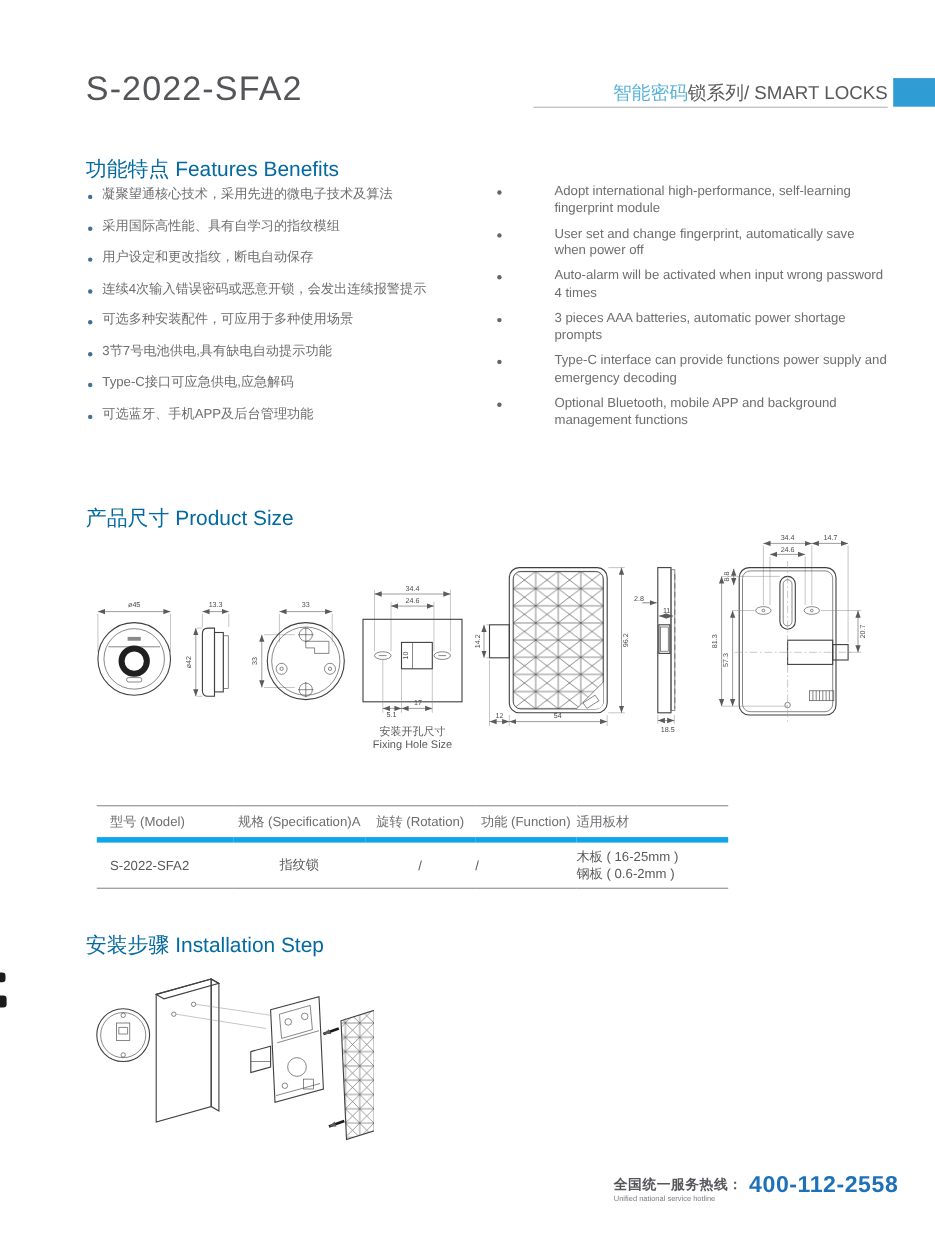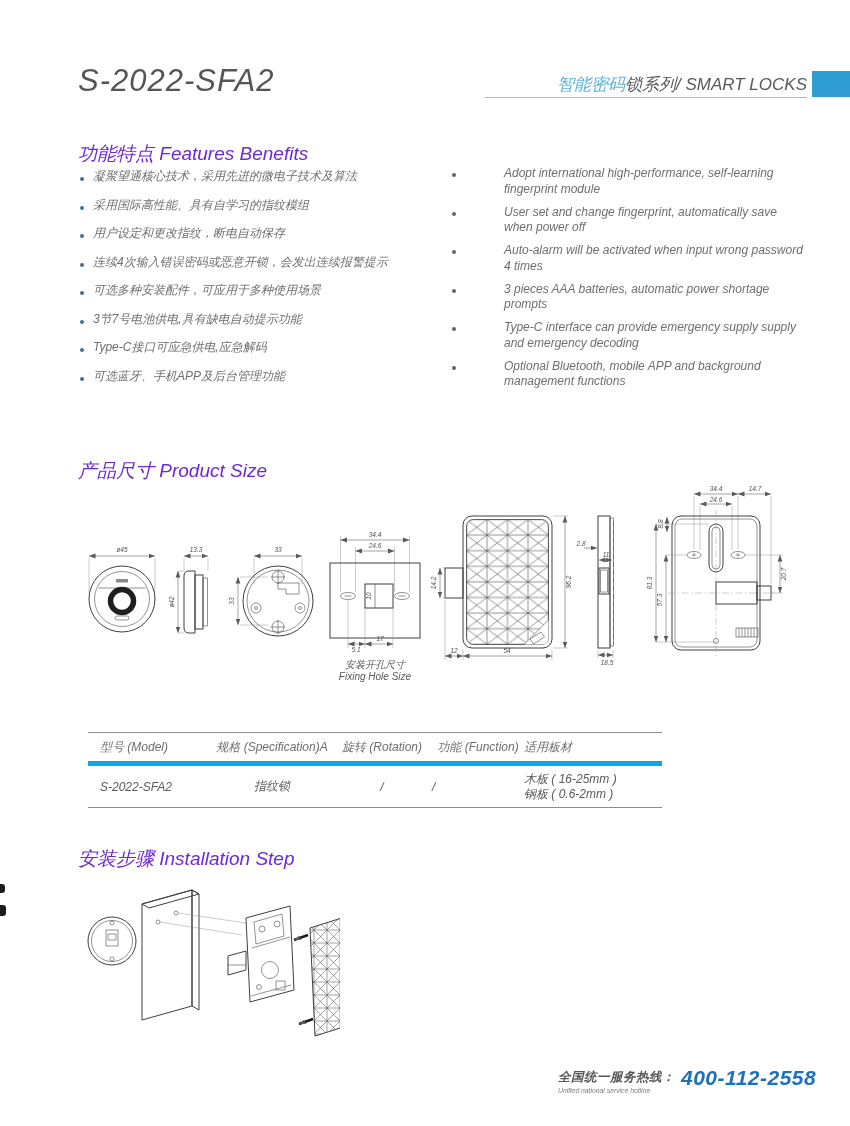--- a/index.html
+++ b/index.html
@@ -1,30 +1,30 @@
 <!DOCTYPE html>
 <html><head>
 <meta charset="utf-8">
 <style>
   html,body{margin:0;padding:0;background:#fff;}
   .page{position:relative;width:850px;height:1126px;background:#ffffff;
-        font-family:"Liberation Sans",sans-serif;overflow:hidden;color:#58595b;font-style:italic;}
+        font-family:"Liberation Sans",sans-serif;overflow:hidden;color:#58595b;}
 
   
   .model-title{position:absolute;left:78px;top:63px;font-size:31px;letter-spacing:1px;
                color:#545559;font-weight:400;}
   .series-line{position:absolute;top:73px;left:485px;width:322px;font-size:17px;
                text-align:right;white-space:nowrap;}
   .series-line .hl{color:#5bb3d9;}
   .series-line .rest{color:#58595b;}
   .header-rule{position:absolute;top:97px;left:485px;width:322px;height:1px;background:#b5b5b5;}
   .header-block{position:absolute;top:71px;left:812px;width:38px;height:26px;background:#2f9cd3;}
 
   
-  .section-title{position:absolute;color:#6d28d9;font-size:19px;font-weight:400;white-space:nowrap;}
+  .section-title{position:absolute;color:#0369a1;font-size:19px;font-weight:400;white-space:nowrap;}
   .st-features{left:78px;top:141px;}
   .st-size{left:78px;top:458px;}
   .st-install{left:78px;top:846px;}
 
   
   ul.feat{list-style:none;margin:0;padding:0;position:absolute;}
   ul.feat li{display:flex;align-items:flex-start;}
   ul.feat .dot{flex:0 0 auto;width:4px;height:4px;border-radius:50%;margin:7px 9px 0 0;}
   .feat-zh{left:80px;top:170px;width:360px;}
   .feat-zh li{margin-bottom:15.5px;font-size:12px;color:#6d6e71;line-height:13px;}
@@ -127,21 +127,21 @@
     <li>
         <span class="dot"></span>
         <span>Auto-alarm will be activated when input wrong password 4 times</span>
       </li>
     <li>
         <span class="dot"></span>
         <span>3 pieces AAA batteries, automatic power shortage prompts</span>
       </li>
     <li>
         <span class="dot"></span>
-        <span>Type-C interface can provide emergency supply supply and emergency decoding</span>
+        <span>Type-C interface can provide functions power supply and emergency decoding</span>
       </li>
     <li>
         <span class="dot"></span>
         <span>Optional Bluetooth, mobile APP and background management functions</span>
       </li>
   </ul>
 
   <div class="section-title st-size">产品尺寸 Product Size</div>
 
   <svg class="svg-size" width="740" height="220" viewBox="0 0 740 220">

